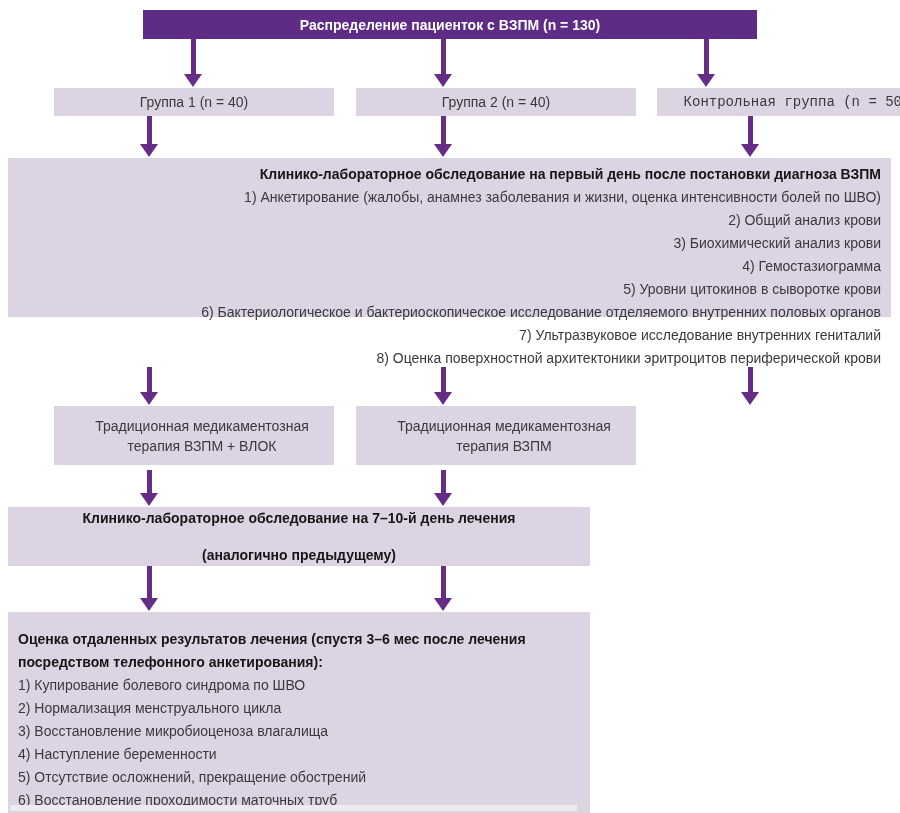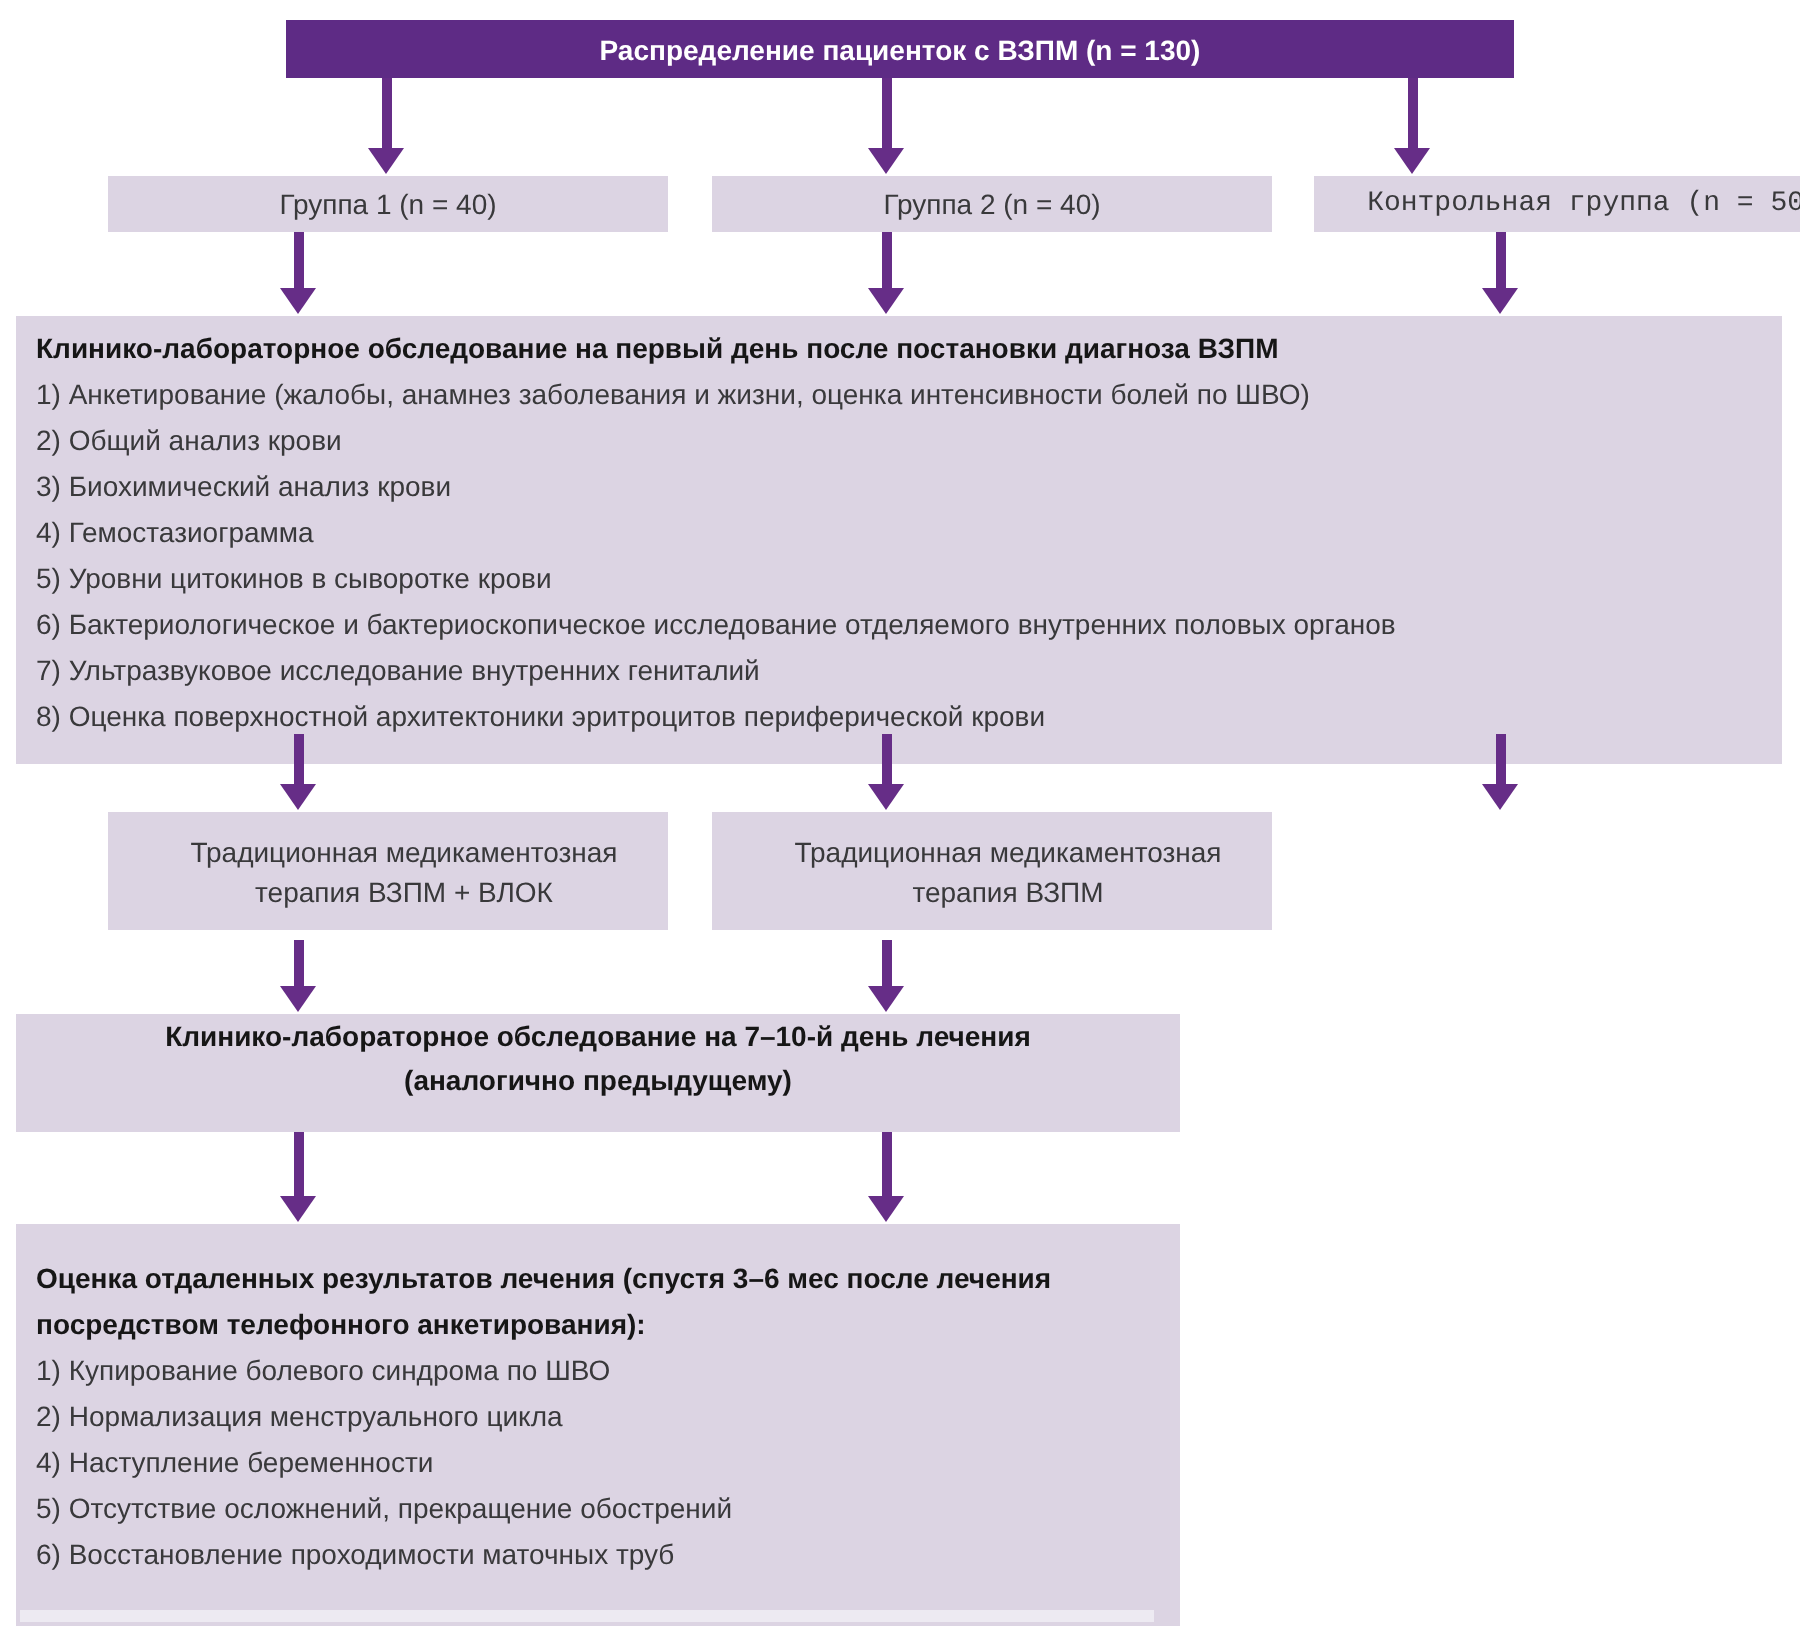--- a/index.html
+++ b/index.html
@@ -40,21 +40,21 @@
     margin-left:46px;
   }
   .label-box .lines{width:100%;padding-left:16px;}
   .list-box{
     padding:5px 10px 0 10px;
     line-height:23px;
   }
   .list-box .title{font-weight:bold;color:var(--title-text);}
   .list-box .item{color:var(--box-text);}
   .bold-center{
-    display:flex;flex-direction:column;align-items:center;justify-content:flex-start;
+    display:flex;flex-direction:column;align-items:center;justify-content:space-between;
     font-weight:bold;color:var(--title-text);
     text-align:center;line-height:22px;
   }
   .arrow{
     position:absolute;
     width:18px;
     display:flex;flex-direction:column;align-items:center;
   }
   .arrow .stem{width:5px;flex:1;background:var(--arrow);}
   .arrow .head{
@@ -106,21 +106,21 @@
     </div>
   <div class="arrow" style="left:434px;top:116px;height:41px;">
       <div class="stem"></div>
       <div class="head"></div>
     </div>
   <div class="arrow" style="left:741px;top:116px;height:41px;">
       <div class="stem"></div>
       <div class="head"></div>
     </div>
 
-  <div class="box list-box" style="left:8px;top:158px;width:883px;height:224px;">
+  <div class="box list-box" style="left:8px;top:158px;width:883px;height:159px;text-align:right;">
     <div class="title">Клинико-лабораторное обследование на первый день после постановки диагноза ВЗПМ</div>
     <div class="item">1) Анкетирование (жалобы, анамнез заболевания и жизни, оценка интенсивности болей по ШВО)</div>
     <div class="item">2) Общий анализ крови</div>
     <div class="item">3) Биохимический анализ крови</div>
     <div class="item">4) Гемостазиограмма</div>
     <div class="item">5) Уровни цитокинов в сыворотке крови</div>
     <div class="item">6) Бактериологическое и бактериоскопическое исследование отделяемого внутренних половых органов</div>
     <div class="item">7) Ультразвуковое исследование внутренних гениталий</div>
     <div class="item">8) Оценка поверхностной архитектоники эритроцитов периферической крови</div>
   </div>
@@ -171,20 +171,21 @@
     </div>
   <div class="arrow" style="left:434px;top:566px;height:45px;">
       <div class="stem"></div>
       <div class="head"></div>
     </div>
 
   <div class="box list-box" style="left:8px;top:612px;width:582px;height:232px;padding-top:16px;">
     <div class="title">Оценка отдаленных результатов лечения (спустя 3–6 мес после лечения посредством телефонного анкетирования):</div>
     <div class="item">1) Купирование болевого синдрома по ШВО</div>
     <div class="item">2) Нормализация менструального цикла</div>
+    <div class="item">3) Восстановление микробиоценоза влагалища</div>
     <div class="item">4) Наступление беременности</div>
     <div class="item">5) Отсутствие осложнений, прекращение обострений</div>
     <div class="item">6) Восстановление проходимости маточных труб</div>
   </div>
 
   <div class="shadow-bar" style="left:10px;top:805px;width:567px;height:6px;"></div>
 
 </div>
 
 </body></html>

